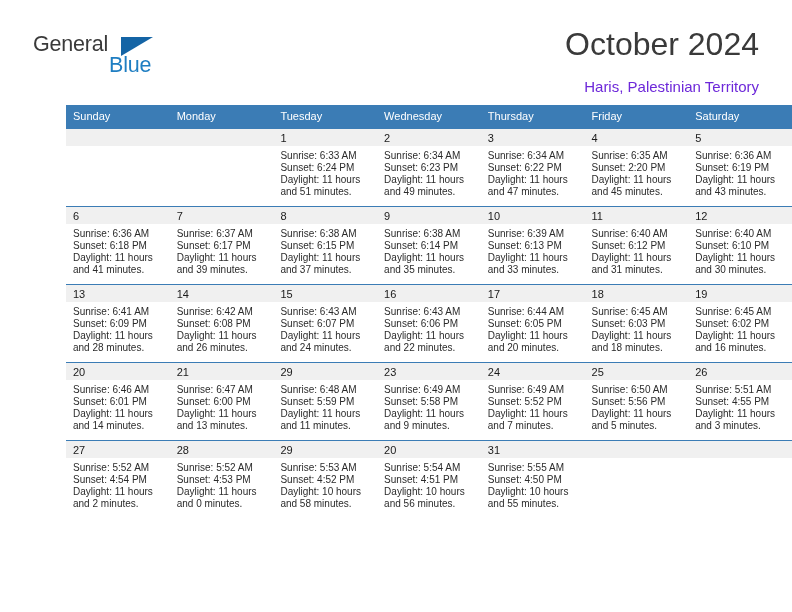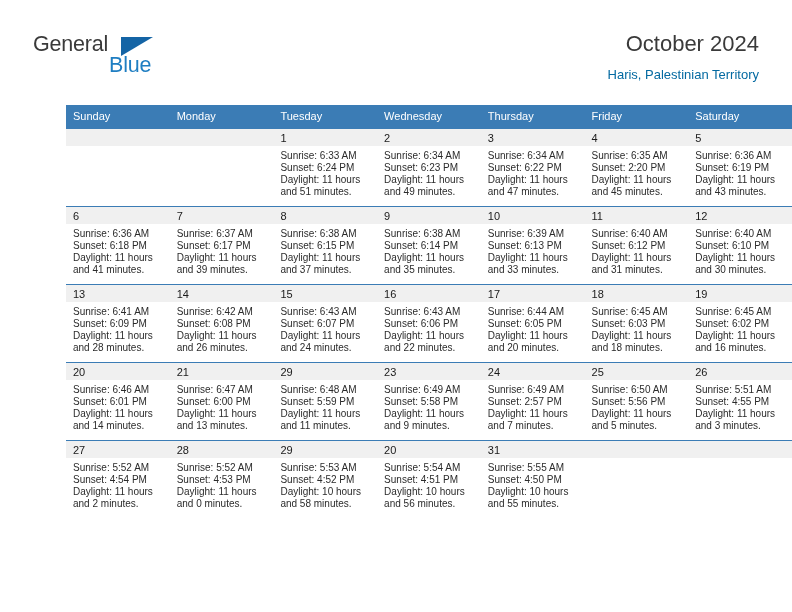--- a/index.html
+++ b/index.html
@@ -65,31 +65,31 @@
     border-bottom: 19px solid transparent;
   }
 
   .title-block {
     position: absolute;
     right: 0;
     top: 0;
     text-align: right;
   }
   .month-title {
-    font-size: 22px;
+    font-size: 32px;
     color: #3a3a3a;
     font-weight: normal;
     line-height: 32px;
     white-space: nowrap;
   }
   .location {
-    font-size: 13px;
-    color: #0369a1;
+    font-size: 15px;
+    color: #6d28d9;
     line-height: 22px;
-    margin-top: 4px;
+    margin-top: 16px;
     white-space: nowrap;
   }
 
   
   .calendar {
     position: absolute;
     left: 33px;
     top: 105px;
     width: 726px;
     border-collapse: collapse;
@@ -441,21 +441,21 @@
                 <div>Daylight: 11 hours</div>
                 <div>and 9 minutes.</div>
               </div>
             </div>
           </td>
           <td>
             <div class="daycell">
               <div class="daynum-band">24</div>
               <div class="details">
                 <div>Sunrise: 6:49 AM</div>
-                <div>Sunset: 2:57 PM</div>
+                <div>Sunset: 5:52 PM</div>
                 <div>Daylight: 11 hours</div>
                 <div>and 7 minutes.</div>
               </div>
             </div>
           </td>
           <td>
             <div class="daycell">
               <div class="daynum-band">25</div>
               <div class="details">
                 <div>Sunrise: 6:50 AM</div>

